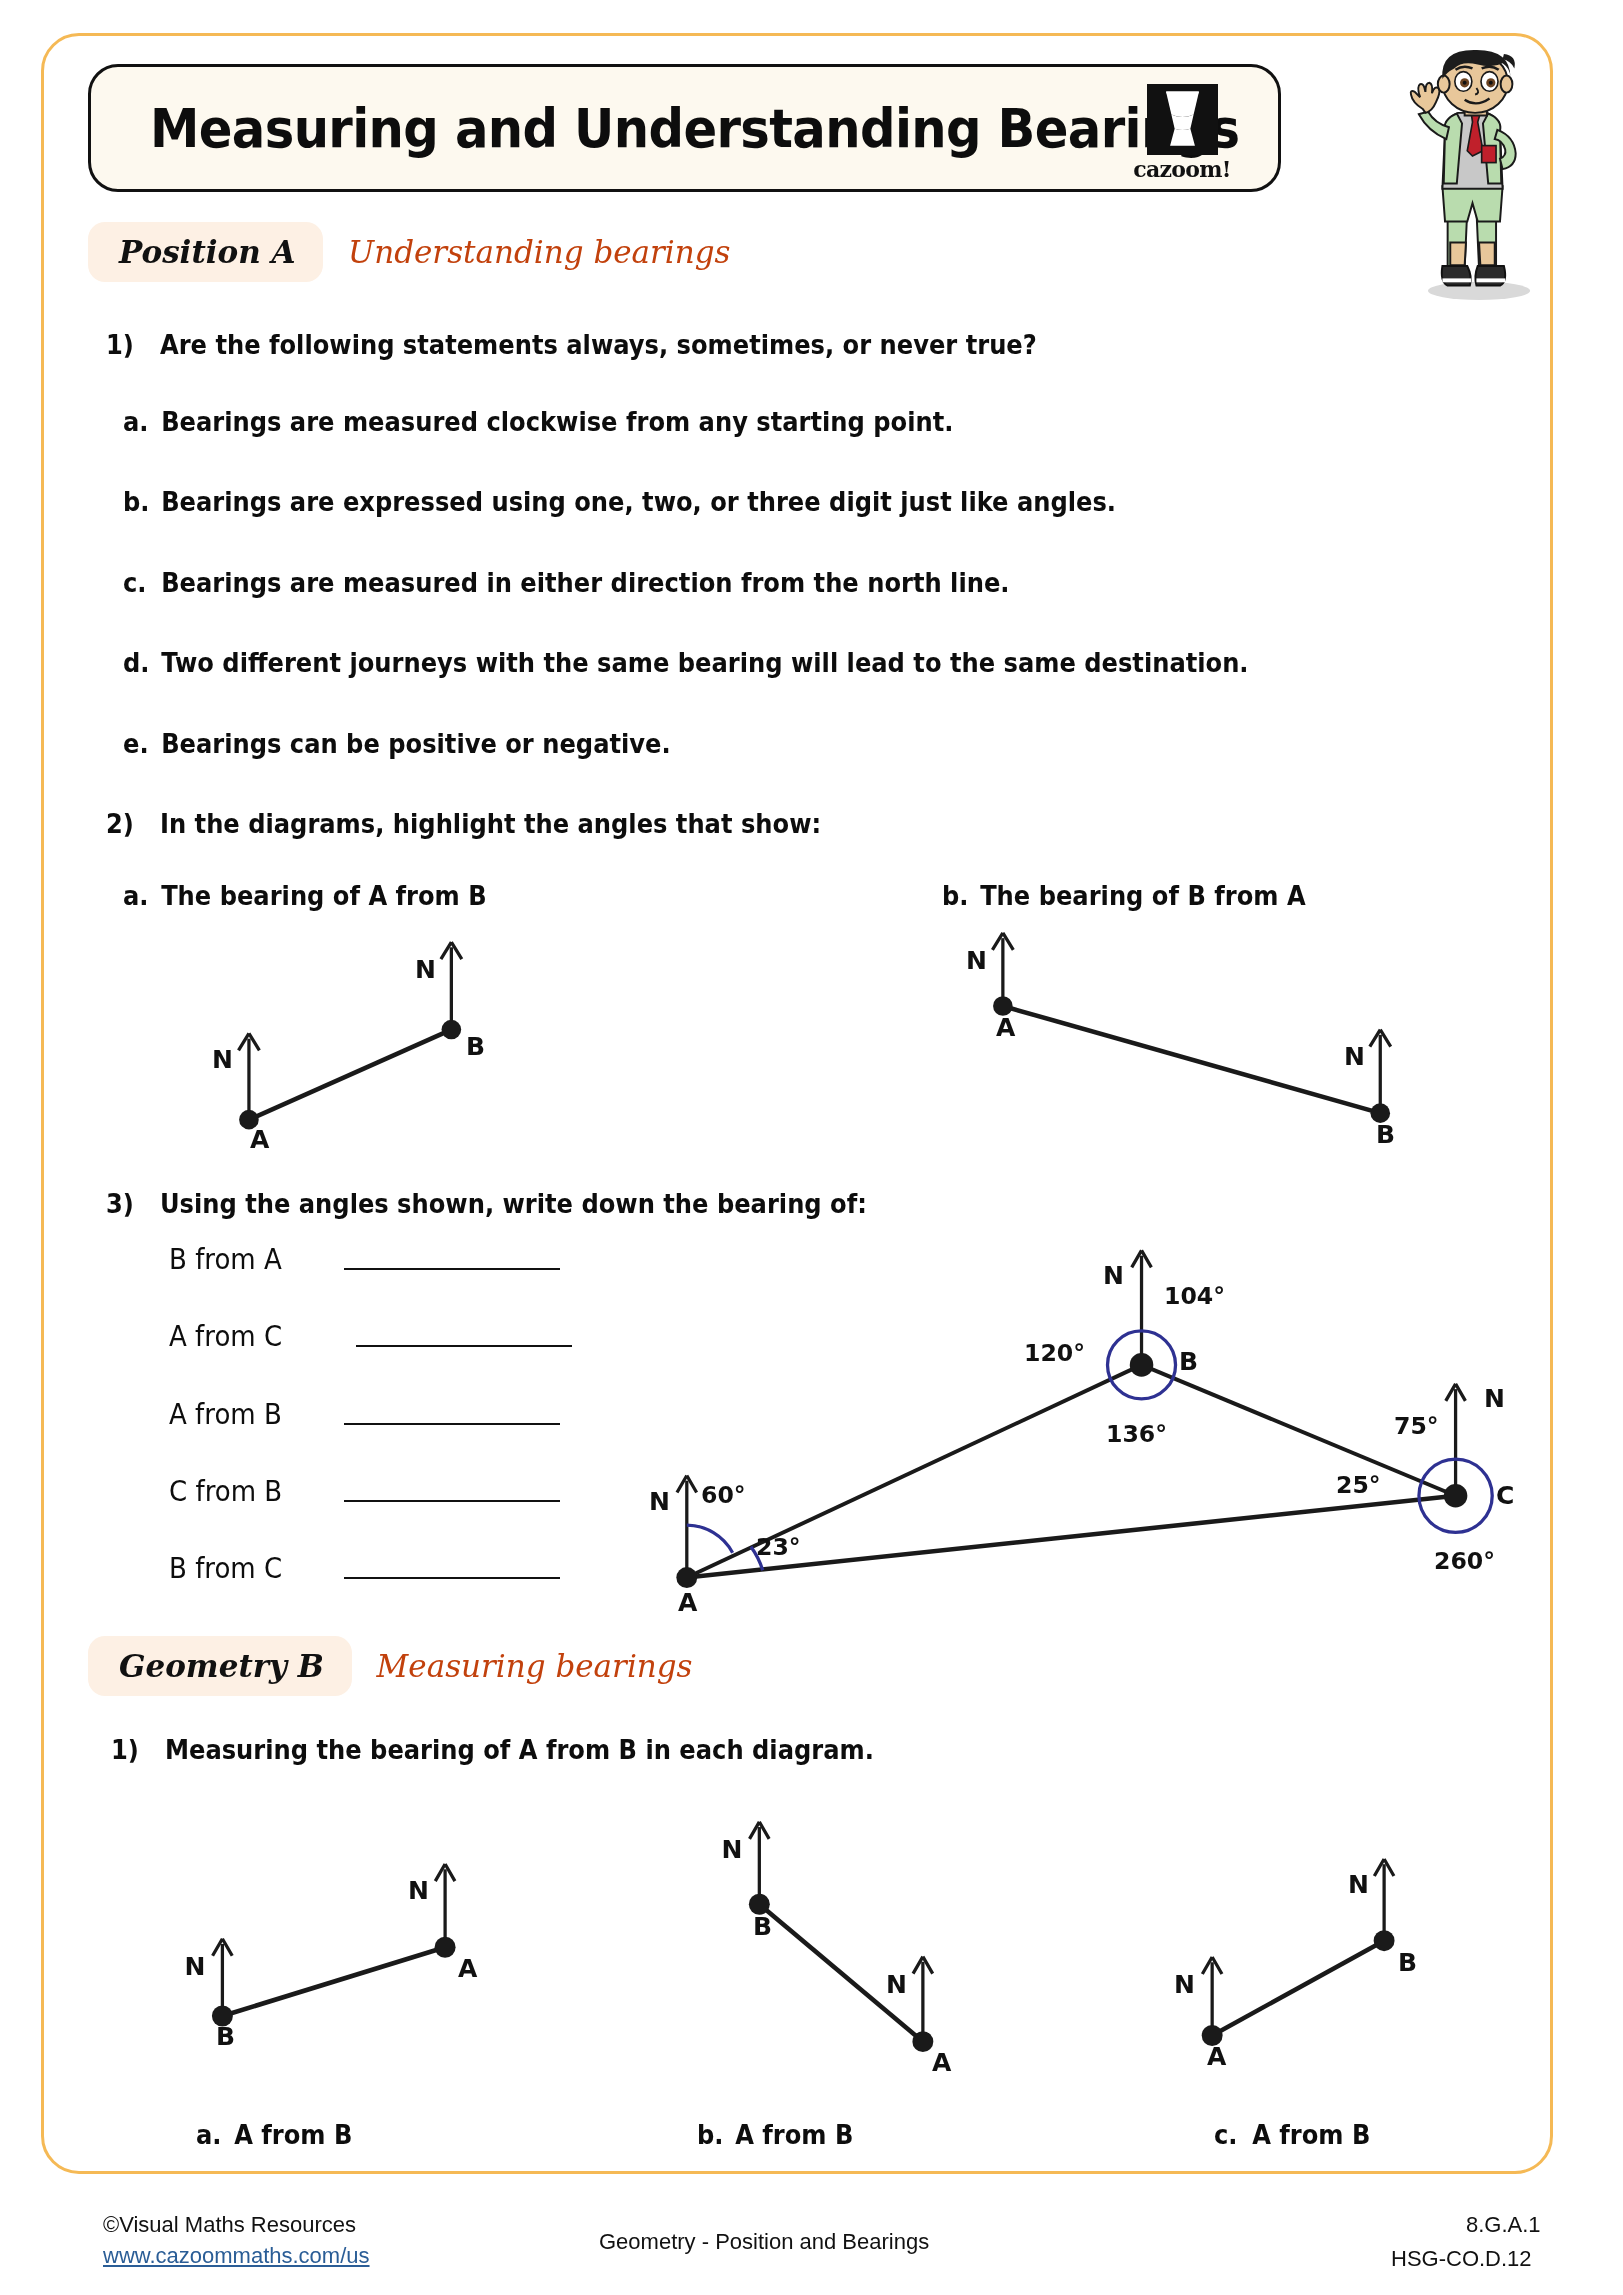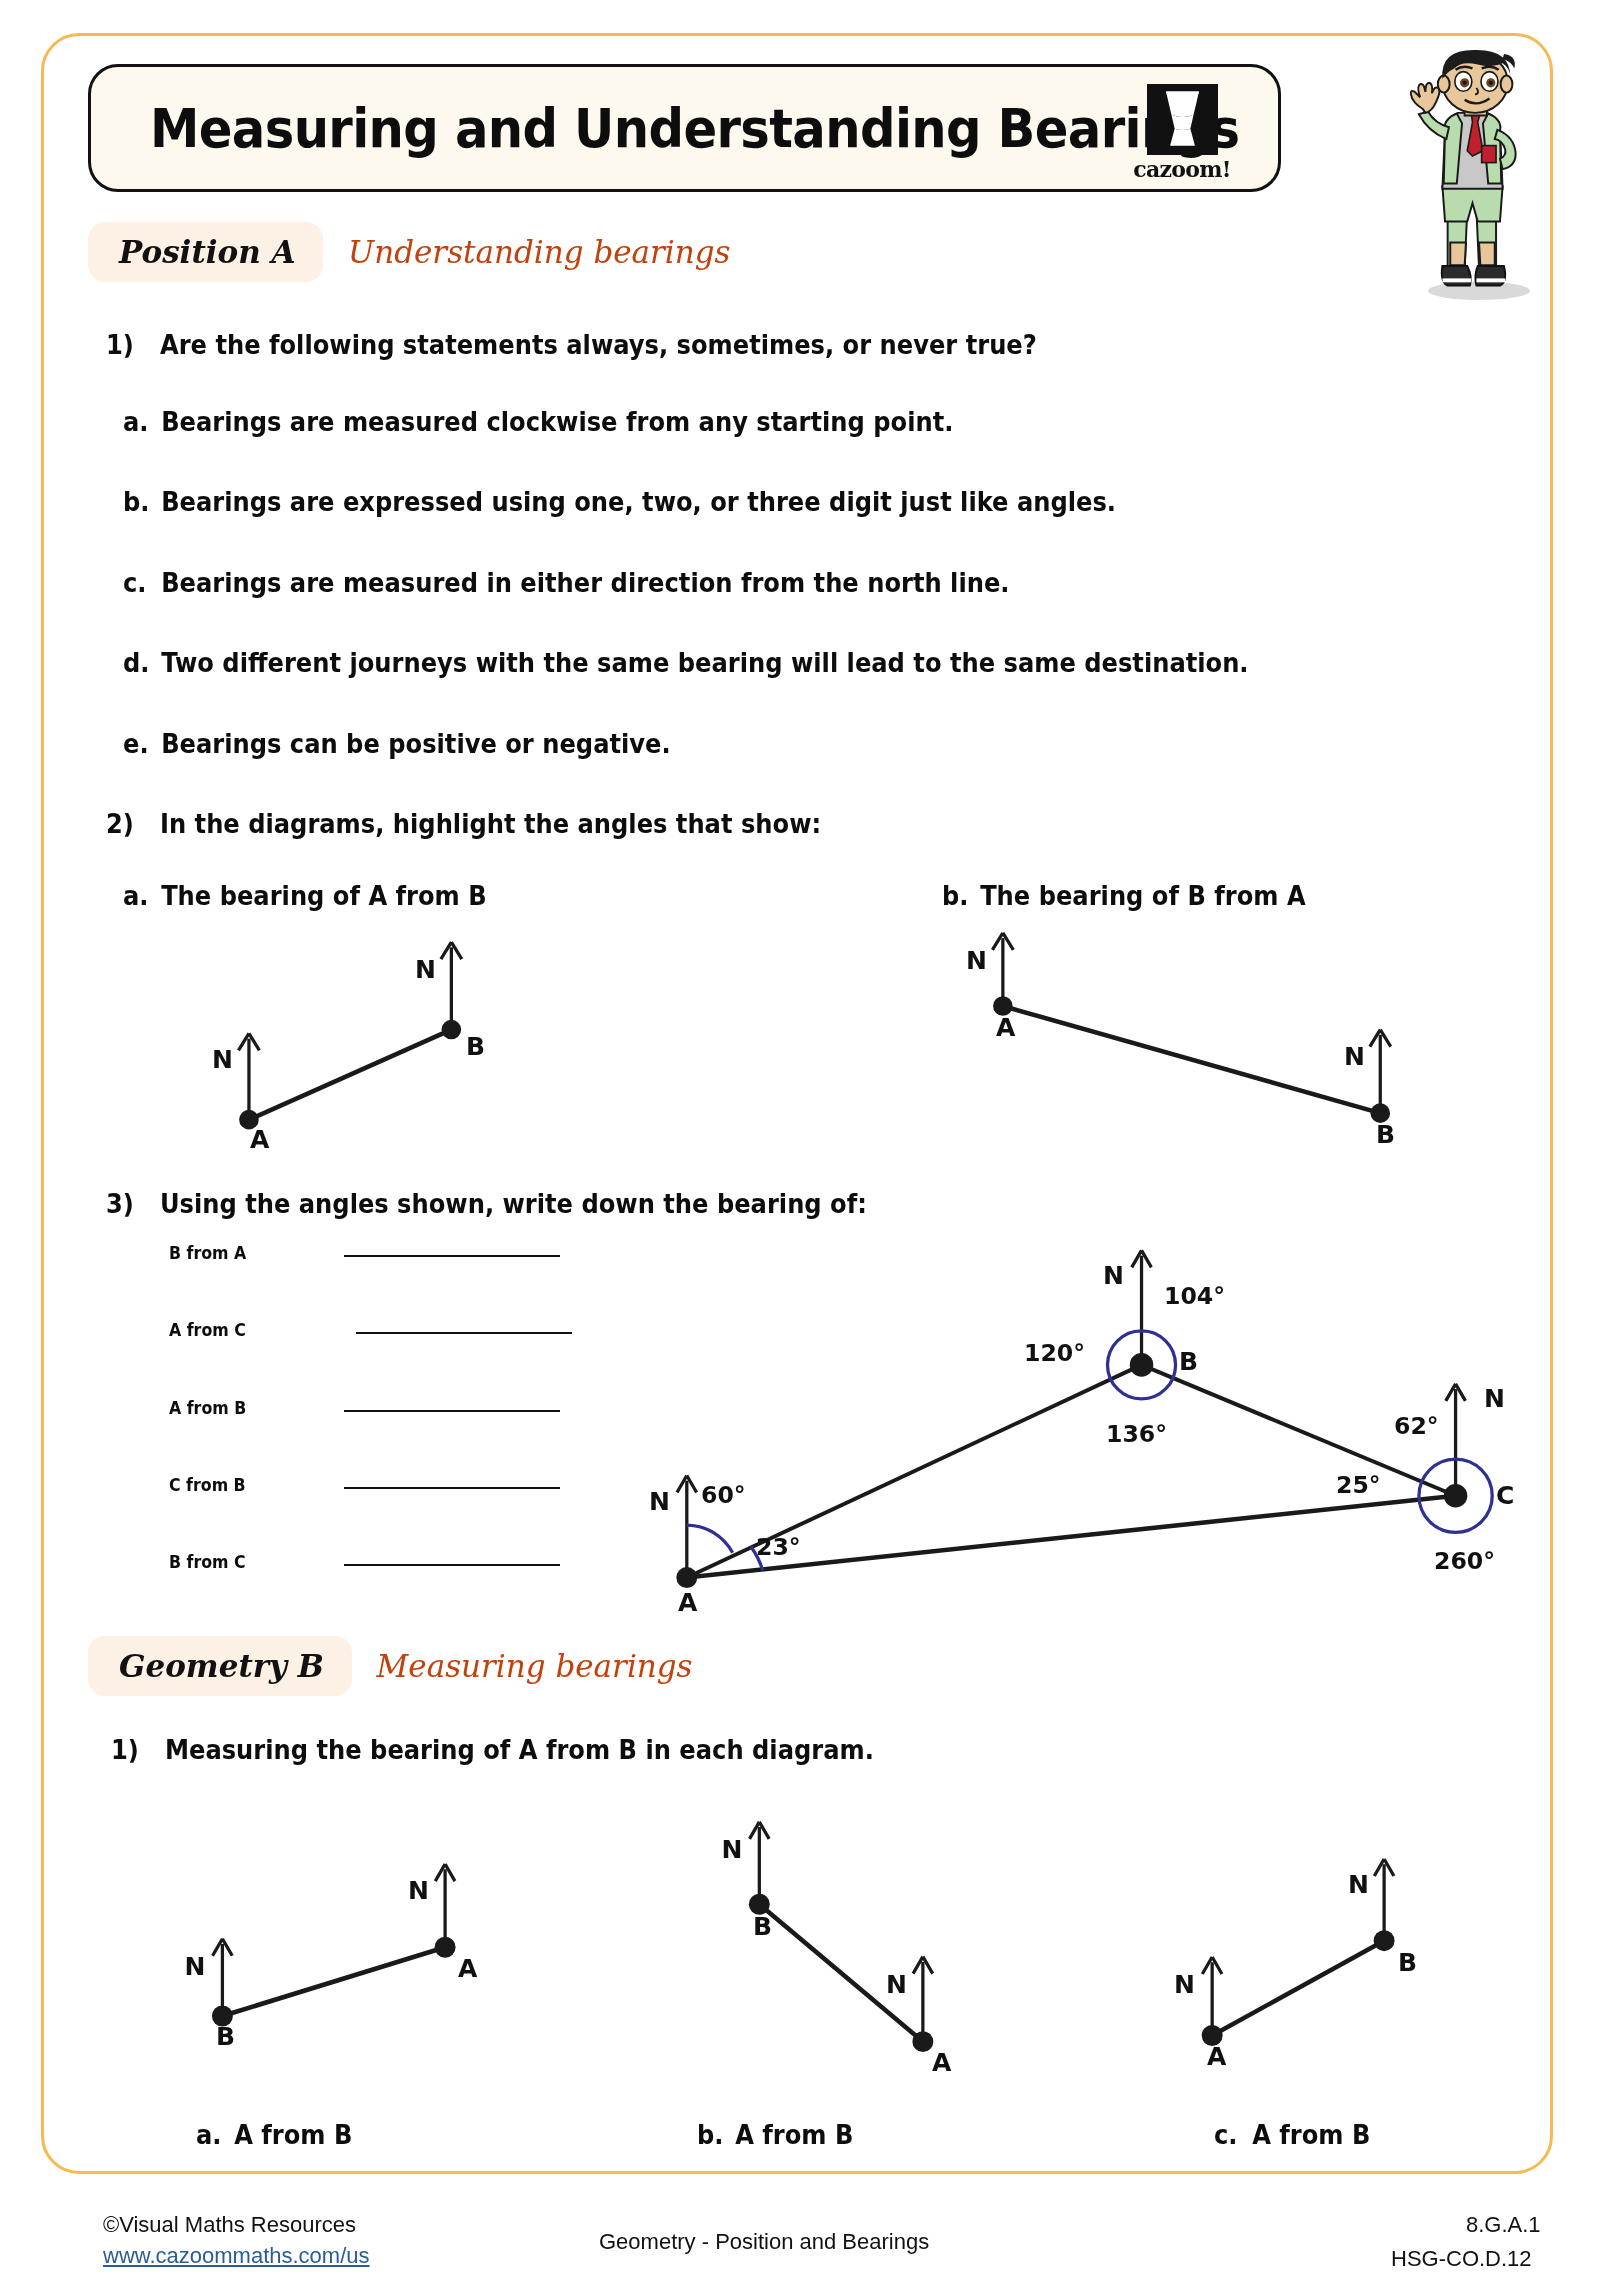--- a/index.html
+++ b/index.html
@@ -105,22 +105,22 @@
     transform-origin: left center;
   }
   .qnum { display: inline-block; width: 58px; }
   .sublet { display: inline-block; width: 41px; }
 
   
   .ans-row {
     position: absolute;
     display: flex; align-items: flex-end;
     font-family: "DejaVu Sans", sans-serif;
-    font-weight: 700;
-    font-size: 17px;
+    font-weight: 400;
+    font-size: 28px;
     color: #0d0d0d;
     white-space: nowrap;
     justify-content: flex-end;
   }
   .ans-label { width: 175px; transform: scaleX(0.93); transform-origin: left bottom; }
   .ans-line { width: 216px; border-bottom: 2.6px solid #111; height: 2.6px; margin-bottom: 6.5px; }
 
   
   .diagram { position: absolute; }
   .dlabel {
@@ -364,21 +364,21 @@
 
   
   <div class="dlabel" style="left:462px; top:37px;">N</div>
   <div class="anglelabel" style="left:523px; top:58px;">104°</div>
   <div class="anglelabel" style="left:383px; top:115px;">120°</div>
   <div class="anglelabel" style="left:465px; top:196px;">136°</div>
   <div class="dlabel" style="left:538px; top:123px;">B</div>
 
   
   <div class="dlabel" style="left:843px; top:160px;">N</div>
-  <div class="anglelabel" style="left:753px; top:188px;">62°</div>
+  <div class="anglelabel" style="left:753px; top:188px;">75°</div>
   <div class="anglelabel" style="left:695px; top:247px;">25°</div>
   <div class="anglelabel" style="left:793px; top:323px;">260°</div>
   <div class="dlabel" style="left:855px; top:257px;">C</div>
 </div>
 
 <div class="section-head" style="left:88px; top:1636px;">
   <div class="section-badge">Geometry B</div>
   <div class="section-subtitle">Measuring bearings</div>
 </div>
 

